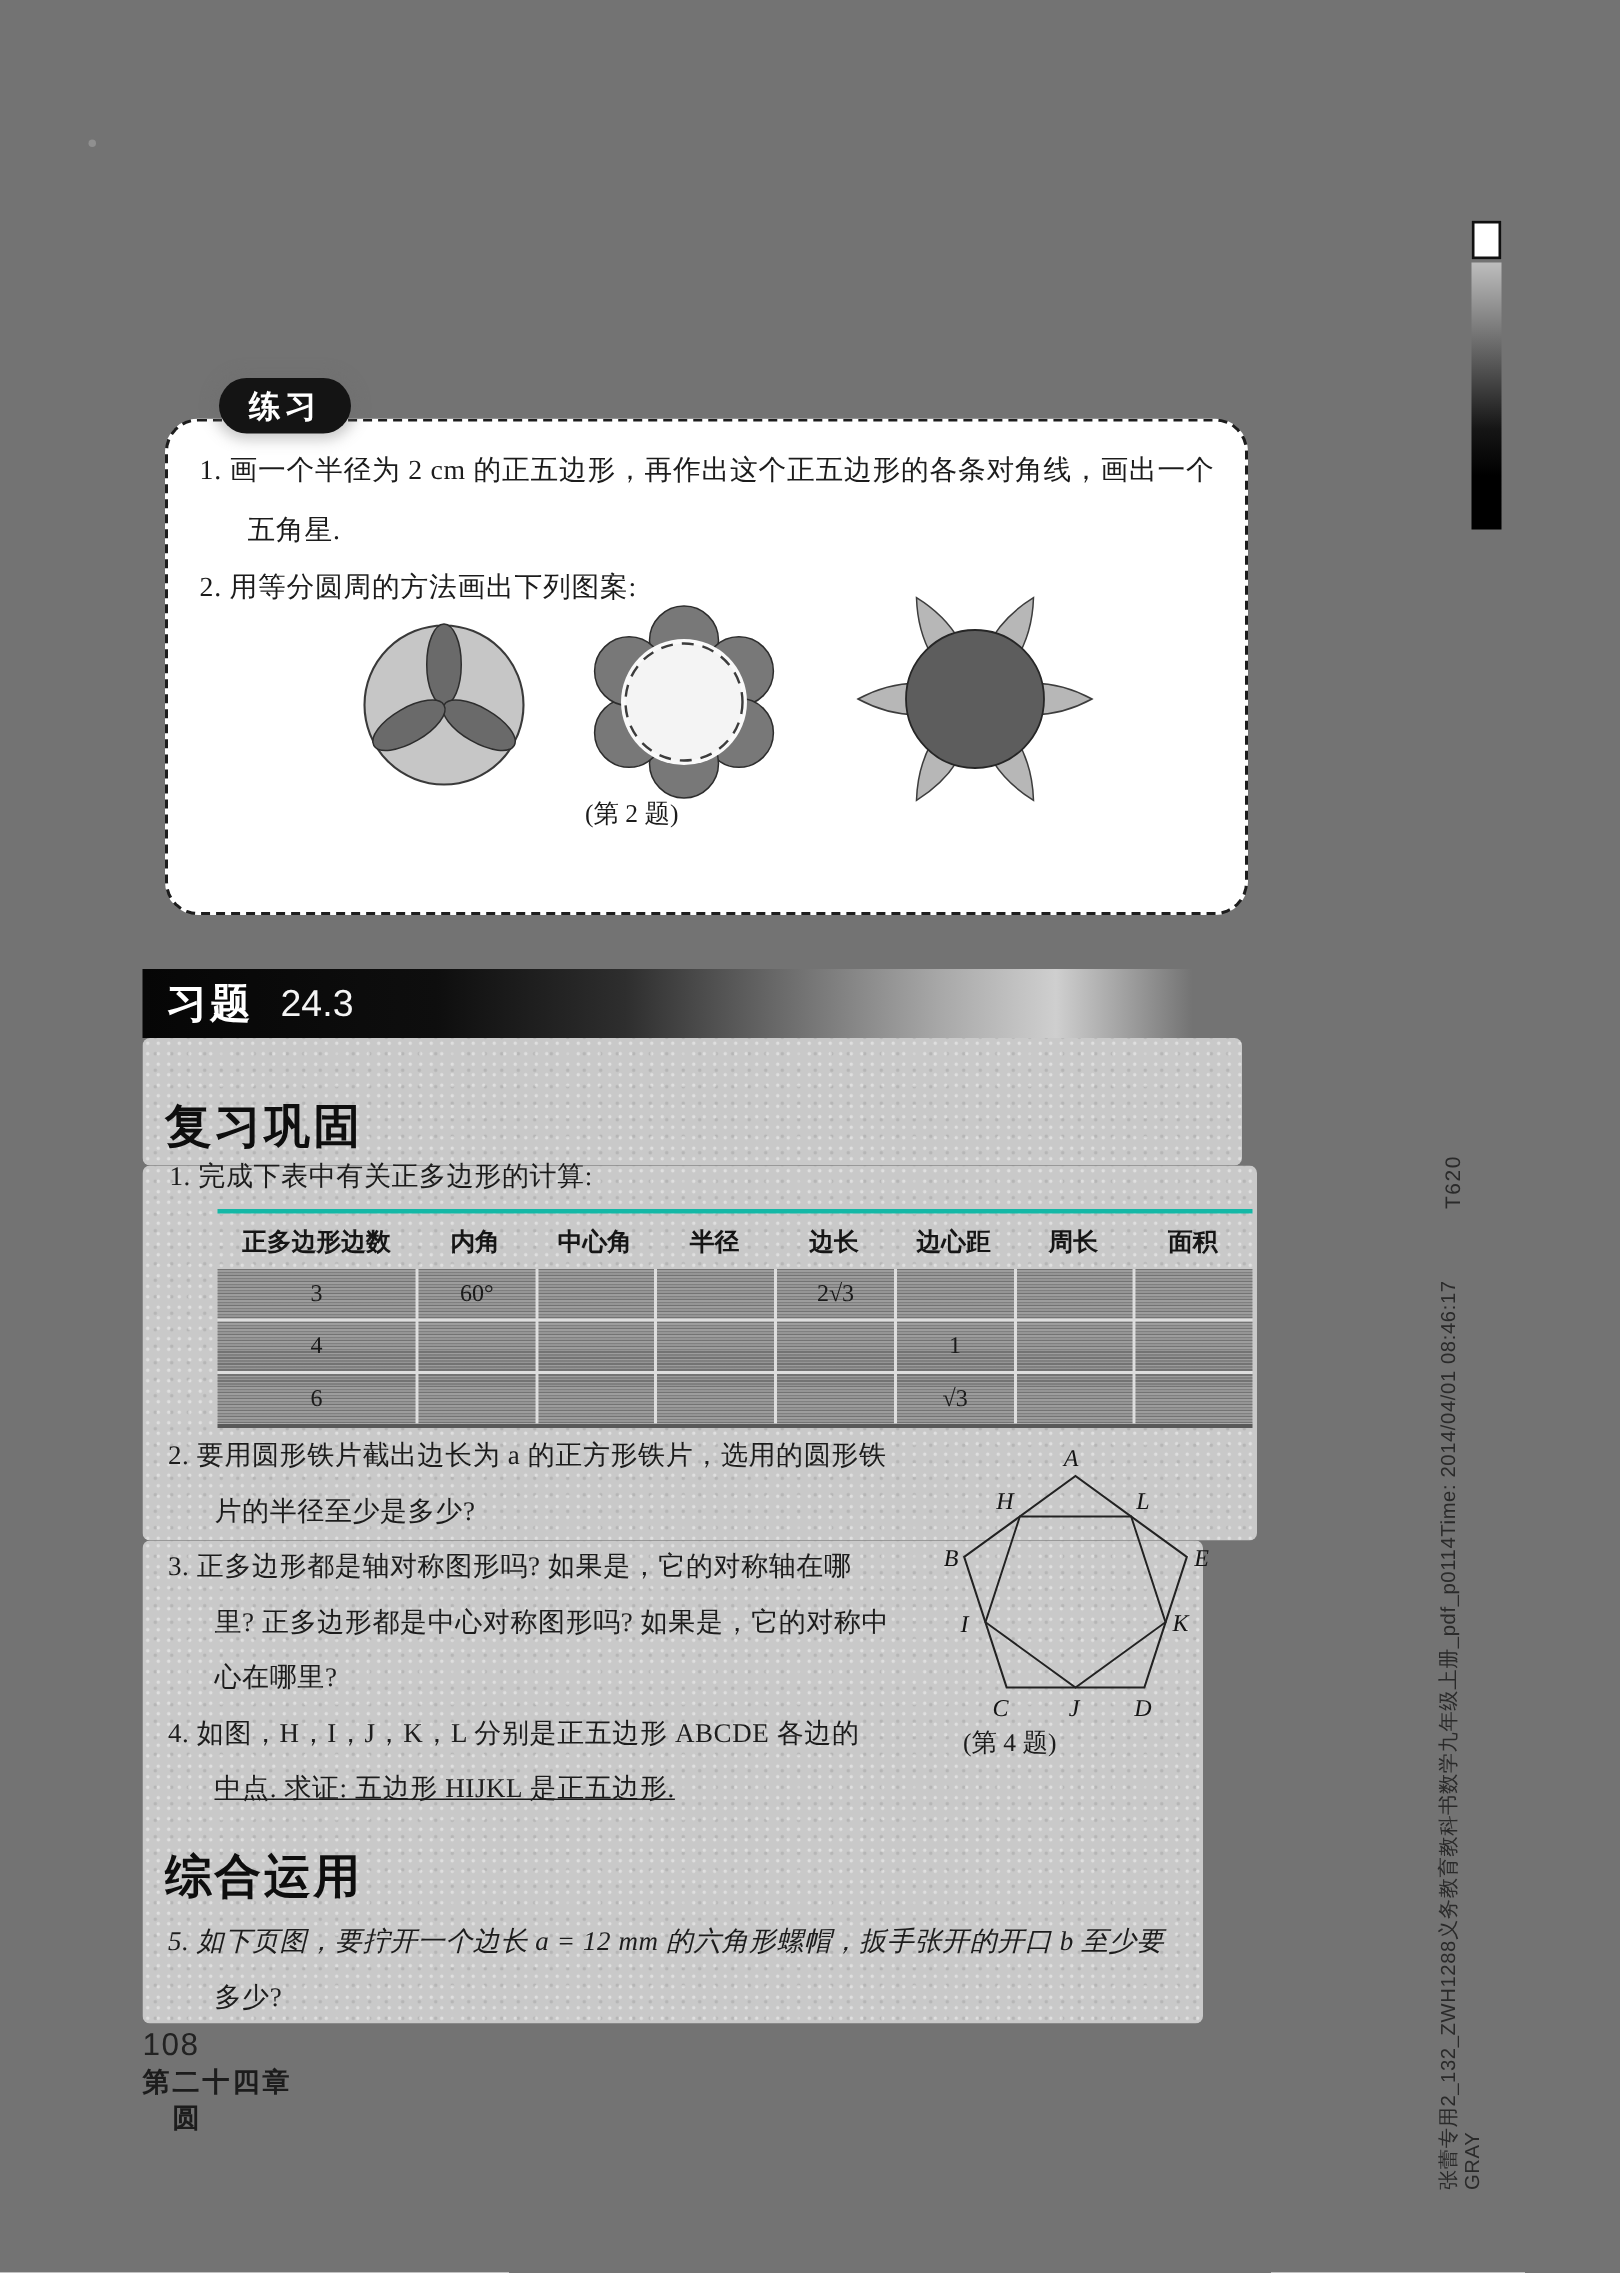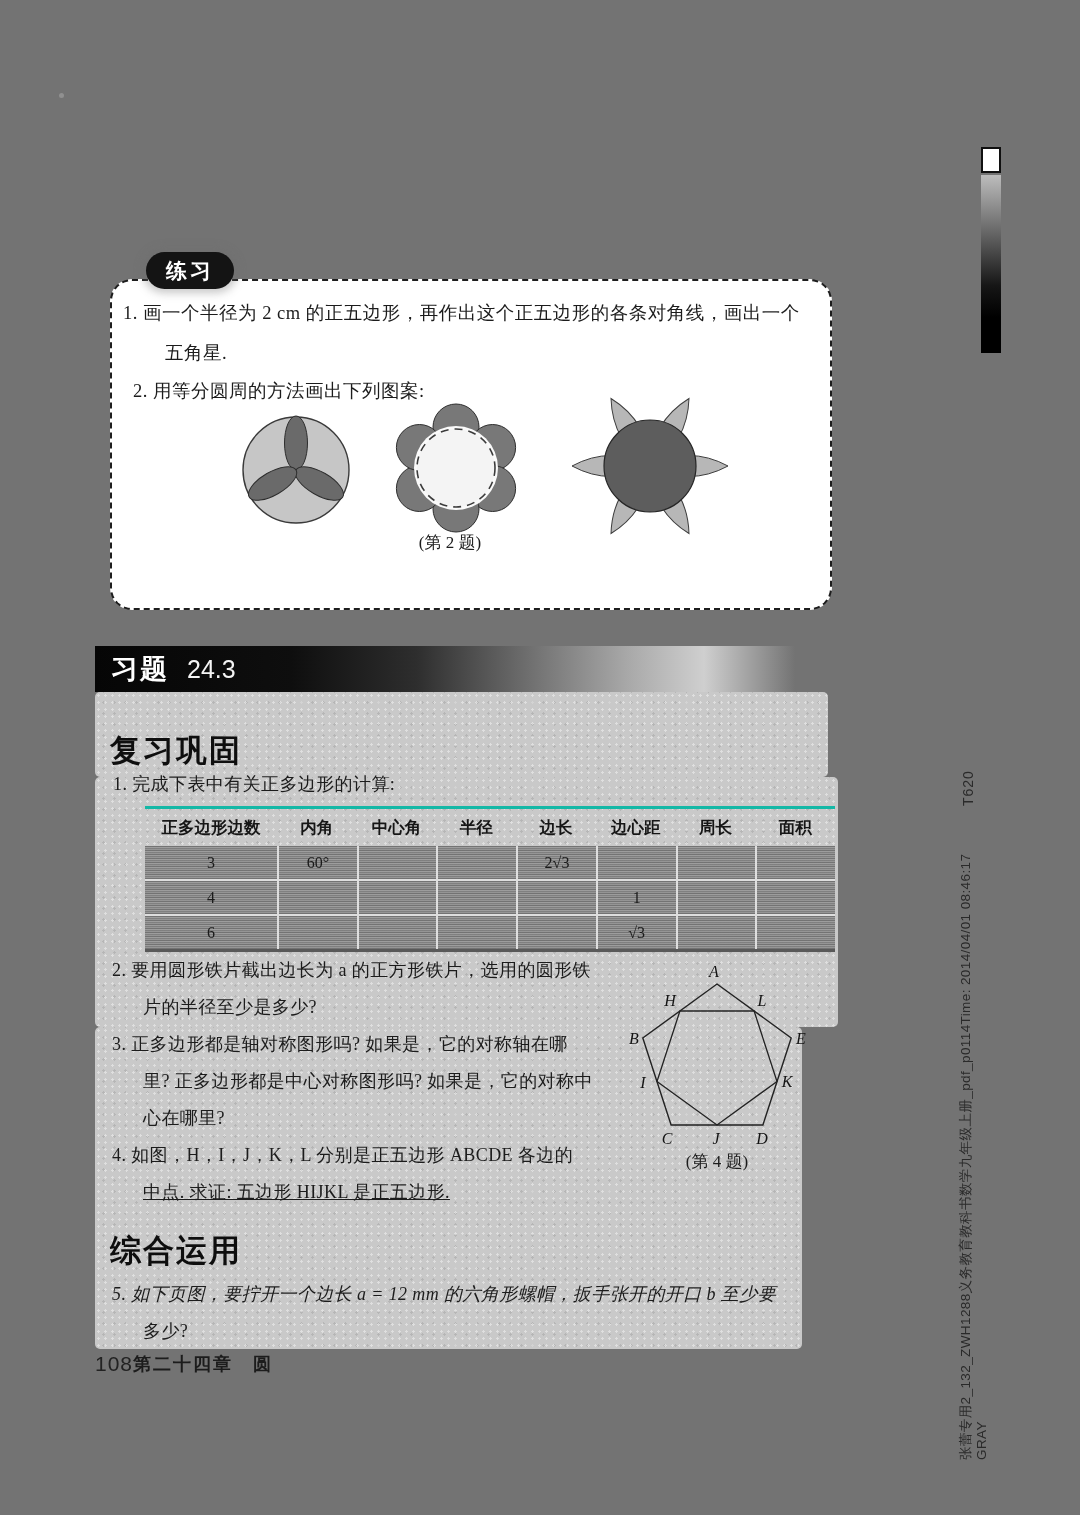--- a/index.html
+++ b/index.html
@@ -17,21 +17,21 @@
 
   
   .practice-box{position:absolute;left:110px;top:279px;width:718px;height:327px;
       border:2.5px dashed #1d1d1d;border-radius:22px;background:#fff;}
   .practice-badge{position:absolute;left:146px;top:252px;width:88px;height:37px;background:#141414;
       border-radius:19px;color:#fff;display:flex;align-items:center;justify-content:center;
       font-family:"Liberation Sans","DejaVu Sans",sans-serif;font-weight:700;font-size:21px;letter-spacing:3px;
       box-shadow:0 0 9px 4px rgba(110,110,110,.38);}
   .ptext{position:absolute;font-size:18.5px;white-space:nowrap;letter-spacing:.5px;}
 
-  .fig-caption{position:absolute;font-size:17px;text-align:center;}
+  .fig-caption{position:absolute;font-size:17px;text-align:left;}
 
   
   .ex-bar{position:absolute;left:95px;top:646px;width:700px;height:46px;
       background:linear-gradient(90deg,#060606 0%,#0e0e0e 28%,#2e2e2e 46%,#6f6f6f 62%,#a8a8a8 76%,#cfcfcf 87%,rgba(235,235,235,0) 100%);
       display:flex;align-items:center;}
   .ex-bar .t1{font-family:"Liberation Sans","DejaVu Sans",sans-serif;font-weight:700;font-size:27px;color:#fff;
       margin-left:16px;letter-spacing:2px;}
   .ex-bar .t2{font-family:Liberation Sans, sans-serif;font-weight:500;font-size:25px;color:#f4f4f4;margin-left:18px;}
 
   
@@ -52,21 +52,21 @@
   .ptable .tcell{background-color:#929292;display:flex;align-items:center;justify-content:center;
       font-size:16px;color:#1a1a1a;
       background-image:repeating-linear-gradient(180deg,rgba(35,35,35,.28) 0 1px,rgba(255,255,255,.10) 1px 2px,rgba(55,55,55,.20) 2px 3px,rgba(170,170,170,.12) 3px 4px);}
 
   
   .flowers-svg{position:absolute;left:212px;top:396px;width:540px;height:152px;}
   .pentagon-svg{position:absolute;left:628px;top:956px;width:262px;height:215px;}
   .fig-label{font-family:"Liberation Serif","DejaVu Serif",serif;font-style:italic;font-size:16px;fill:#141414;}
 
   
-  .footer{position:absolute;left:95px;top:1352px;font-size:18px;display:flex;align-items:center;}
+  .footer{position:absolute;left:95px;top:1352px;font-size:18px;display:flex;align-items:flex-start;flex-direction:column;}
   .footer .num{font-family:"Liberation Sans","DejaVu Sans",sans-serif;font-size:21px;font-weight:500;letter-spacing:1px;color:#222;}
   .footer .chap{font-weight:700;letter-spacing:2px;}
   .footer .chap-title{font-weight:600;margin-left:20px;}
 
   
   .side-line{position:absolute;left:958px;top:1460px;width:645px;transform-origin:0 0;transform:rotate(-90deg);
       font-family:"Liberation Sans","DejaVu Sans",sans-serif;font-size:13.5px;color:#2a2a2a;letter-spacing:.4px;line-height:16px;}
   .side-code{position:absolute;left:960px;top:806px;width:70px;transform-origin:0 0;transform:rotate(-90deg);
       font-family:"Liberation Sans","DejaVu Sans",sans-serif;font-size:14px;color:#2a2a2a;letter-spacing:1px;}
 </style>
@@ -78,21 +78,21 @@
   <div class="speck"></div>
 
   <div class="calib">
     <div class="white-box"></div>
     <div class="grad"></div>
   </div>
 
   <div class="practice-box"></div>
   <div class="practice-badge">练习</div>
 
-  <div class="ptext" style="left:123px;top:300px;">1. 画一个半径为 2 cm 的正五边形，再作出这个正五边形的各条对角线，画出一个</div>
+  <div class="ptext" style="left:133px;top:300px;">1. 画一个半径为 2 cm 的正五边形，再作出这个正五边形的各条对角线，画出一个</div>
   <div class="ptext" style="left:165px;top:340px;">五角星.</div>
   <div class="ptext" style="left:133px;top:378px;">2. 用等分圆周的方法画出下列图案:</div>
 
   <svg class="flowers-svg" viewBox="0 0 540 152">
 
     <g>
       <circle cx="84" cy="74" r="53" fill="#c6c6c6" stroke="#3a3a3a" stroke-width="1.4"></circle>
       <ellipse cx="84" cy="47" rx="11.5" ry="27" fill="#6a6a6a" stroke="#2d2d2d" stroke-width="1"></ellipse>
       <ellipse cx="84" cy="47" rx="11.5" ry="27" fill="#6a6a6a" stroke="#2d2d2d" stroke-width="1" transform="rotate(120,84,74)"></ellipse>
       <ellipse cx="84" cy="47" rx="11.5" ry="27" fill="#6a6a6a" stroke="#2d2d2d" stroke-width="1" transform="rotate(240,84,74)"></ellipse>

